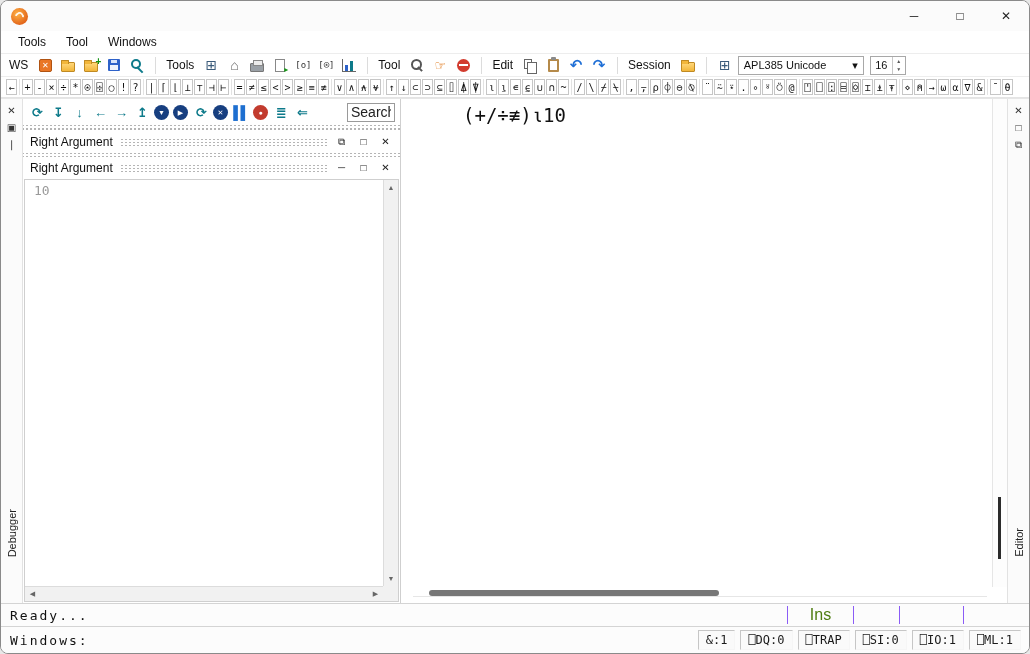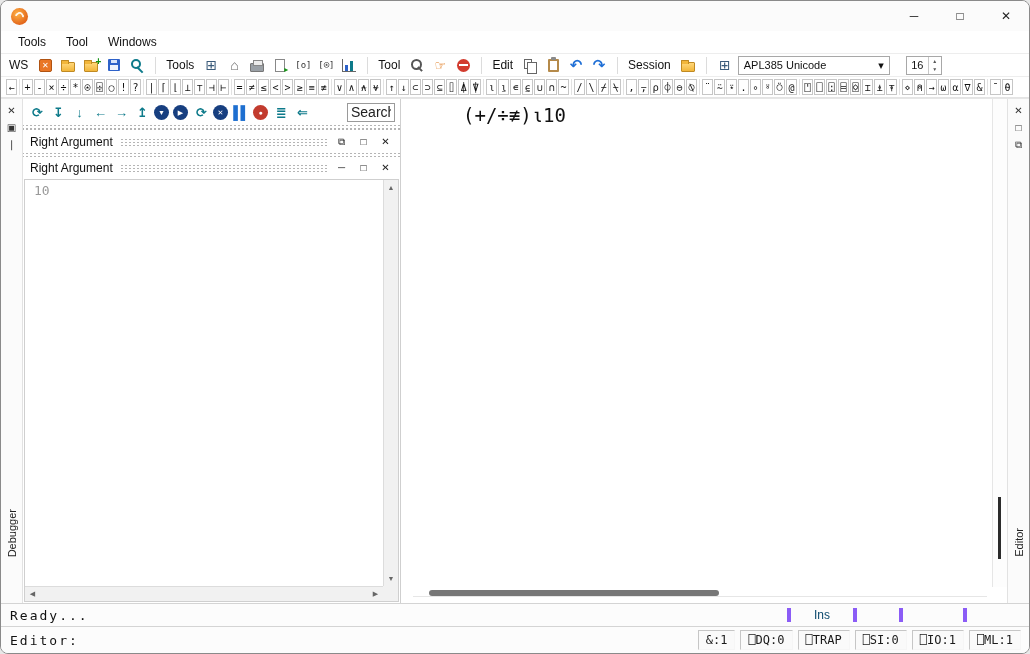--- a/index.html
+++ b/index.html
@@ -26,23 +26,23 @@
   .toolbar{height:24px;flex:0 0 24px;display:flex;align-items:center;padding:0 6px;gap:3px;
            border-top:1px solid #ededed;border-bottom:1px solid #ededed}
   .tb-sep{width:1px;height:17px;background:#dcdcdc;margin:0 5px}
   .tb-label{margin:0 4px 0 2px}
   .tb-icon{width:20px;height:20px;display:flex;align-items:center;justify-content:center;font-size:13px}
   .glyph-grid{font-size:14px;color:#3b5b7a}
   .glyph-building{font-size:14px;color:#666}
   .glyph-brackets{font-size:9px;color:#333;font-family:"DejaVu Sans Mono",monospace}
   .glyph-undo{color:#1f6fd6;font-size:15px;font-weight:bold}
   .glyph-hand{color:#e07b1f;font-size:13px}
-  .font-select{width:152px;height:19px;border:1px solid #a8a8a8;display:flex;align-items:center;
+  .font-select{width:126px;height:19px;border:1px solid #a8a8a8;display:flex;align-items:center;
                justify-content:space-between;padding:0 5px;font-size:11px;background:#fff}
-  .size-spin{width:36px;height:19px;border:1px solid #a8a8a8;display:flex;align-items:stretch;background:#fff;margin-left:13px}
+  .size-spin{width:36px;height:19px;border:1px solid #a8a8a8;display:flex;align-items:stretch;background:#fff;margin-left:3px}
   .size-val{flex:1;display:flex;align-items:center;justify-content:center;font-size:11px}
   .spin-btns{width:13px;display:flex;flex-direction:column;border-left:1px solid #c8c8c8}
   .spin-btns span{flex:1;display:flex;align-items:center;justify-content:center;font-size:5px;color:#555}
 
   
   .i-clear{width:13px;height:13px;background:#e97626;border:1px solid #b05312;border-radius:2px;position:relative}
   .i-clear::after{content:"✕";color:#fff;font-size:8px;position:absolute;inset:0;display:flex;align-items:center;justify-content:center}
   .i-folder{position:relative;width:14px;height:10px;background:linear-gradient(#ffd77a,#f2b63a);
             border:1px solid #c08a23;border-radius:1px;margin-top:3px}
   .i-folder::before{content:"";position:absolute;top:-3px;left:-1px;width:6px;height:3px;background:#f2b63a;
@@ -127,21 +127,21 @@
   .editor-vscroll{position:absolute;top:0;right:0;bottom:16px;width:15px;border-left:1px solid #e6e6e6;background:#fdfdfd}
   .editor-vthumb{position:absolute;right:6px;bottom:28px;width:3px;height:62px;background:#2b2b2b}
   .editor-hscroll{position:absolute;left:12px;right:20px;bottom:6px;height:7px;border-bottom:1px solid #e6e6e6}
   .editor-hthumb{position:absolute;left:16px;top:0;width:290px;height:6px;background:#777;border-radius:3px}
 
   
   .status1{height:23px;flex:0 0 23px;display:flex;align-items:center;border-top:1px solid #d4d4d4;background:#fcfcfc}
   .ready{display:flex;align-items:center;padding-left:9px;font-family:"DejaVu Sans Mono",monospace;
          font-size:13px;letter-spacing:2px}
   .s1-cells{margin-left:auto;display:flex}
-  .s1-cell{border-left:4px solid #8b5cf6;display:flex;align-items:center;justify-content:center;font-size:12px;color:#0c4a6e}
+  .s1-cell{border-left:1px solid #8b5cf6;display:flex;align-items:center;justify-content:center;font-size:16px;color:#4d7c0f}
   .status2{height:27px;flex:0 0 27px;display:flex;align-items:center;border-top:1px solid #d4d4d4;background:#fcfcfc}
   .curobj{font-family:"DejaVu Sans Mono",monospace;font-size:13px;letter-spacing:2px;padding-left:9px}
   .s2-cells{margin-left:auto;display:flex;gap:5px;padding-right:8px}
   .s2-cell{padding:2px 7px;border:1px solid;border-color:#c6c6c6 #f6f6f6 #f6f6f6 #c6c6c6;
            font-family:"DejaVu Sans Mono",monospace;font-size:12px;color:#1a1a1a;background:#fafafa}
 </style>
 </head>
 <body>
 
 <div class="titlebar">
@@ -431,21 +431,21 @@
   <span class="ready">Ready...</span>
   <span class="s1-cells">
     <span class="s1-cell" style="width:66px">Ins</span>
     <span class="s1-cell" style="width:46px"></span>
     <span class="s1-cell" style="width:64px"></span>
     <span class="s1-cell" style="width:66px"></span>
   </span>
 </div>
 
 <div class="status2">
-  <span class="curobj">Editor:</span>
+  <span class="curobj">Windows:</span>
   <span class="s2-cells">
       <span class="s2-cell">&amp;:1</span>
       <span class="s2-cell">⎕DQ:0</span>
       <span class="s2-cell">⎕TRAP</span>
       <span class="s2-cell">⎕SI:0</span>
       <span class="s2-cell">⎕IO:1</span>
       <span class="s2-cell">⎕ML:1</span>
     </span>
 </div>
 

